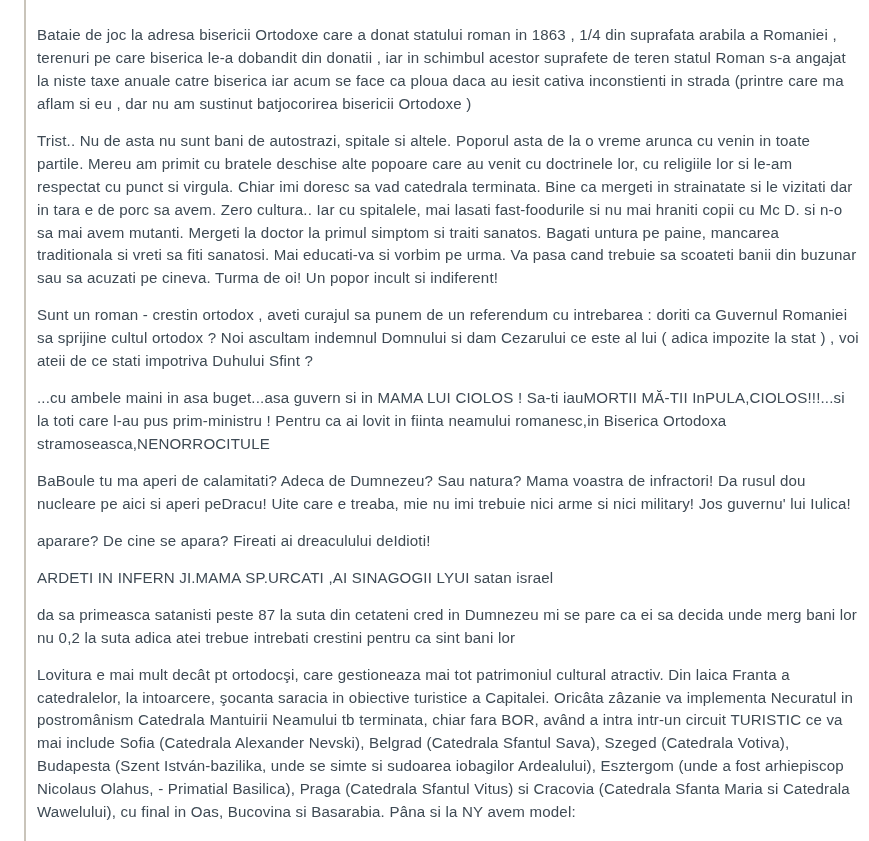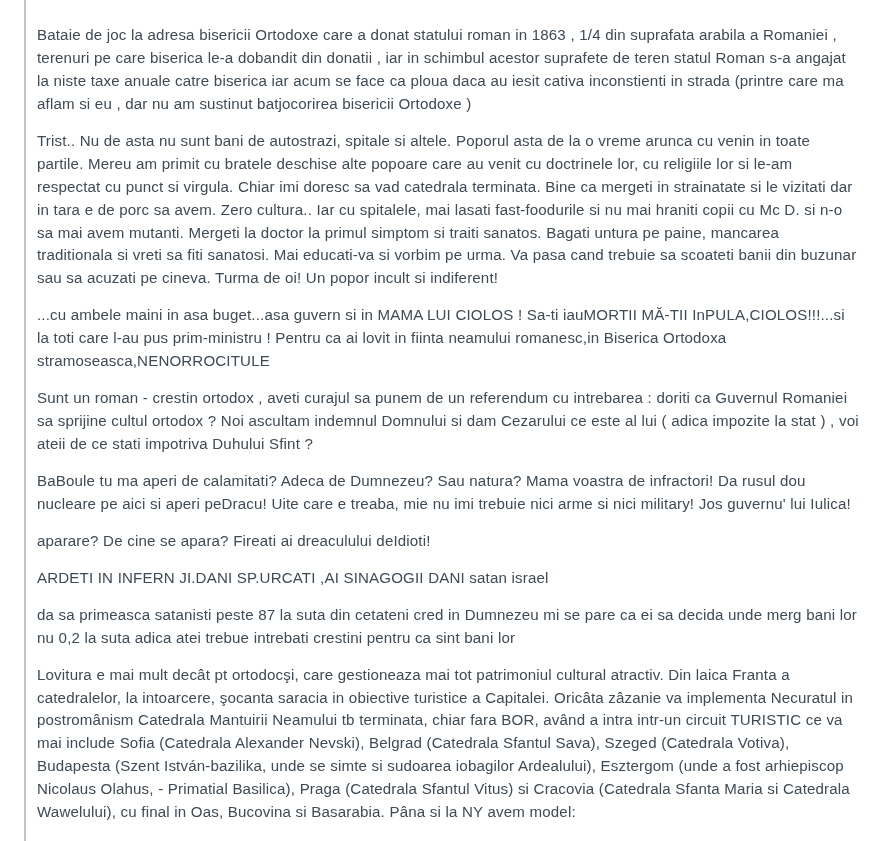--- a/index.html
+++ b/index.html
@@ -40,21 +40,21 @@
 
   
   .comment:first-child { padding-top: 24px; }
 </style>
 </head>
 <body>
 
 <div id="comment-thread">
   <p class="comment">Bataie de joc la adresa bisericii Ortodoxe care a donat statului roman in 1863 , 1/4 din suprafata arabila a Romaniei , terenuri pe care biserica le-a dobandit din donatii , iar in schimbul acestor suprafete de teren statul Roman s-a angajat la niste taxe anuale catre biserica iar acum se face ca ploua daca au iesit cativa inconstienti in strada (printre care ma aflam si eu , dar nu am sustinut batjocorirea bisericii Ortodoxe )</p>
   <p class="comment">Trist.. Nu de asta nu sunt bani de autostrazi, spitale si altele. Poporul asta de la o vreme arunca cu venin in toate partile. Mereu am primit cu bratele deschise alte popoare care au venit cu doctrinele lor, cu religiile lor si le-am respectat cu punct si virgula. Chiar imi doresc sa vad catedrala terminata. Bine ca mergeti in strainatate si le vizitati dar in tara e de porc sa avem. Zero cultura.. Iar cu spitalele, mai lasati fast-foodurile si nu mai hraniti copii cu Mc D. si n-o sa mai avem mutanti. Mergeti la doctor la primul simptom si traiti sanatos. Bagati untura pe paine, mancarea traditionala si vreti sa fiti sanatosi. Mai educati-va si vorbim pe urma. Va pasa cand trebuie sa scoateti banii din buzunar sau sa acuzati pe cineva. Turma de oi! Un popor incult si indiferent!</p>
+  <p class="comment">Sunt un roman - crestin ortodox , aveti curajul sa punem de un referendum cu intrebarea : doriti ca Guvernul Romaniei sa sprijine cultul ortodox ? Noi ascultam indemnul Domnului si dam Cezarului ce este al lui ( adica impozite la stat ) , voi ateii de ce stati impotriva Duhului Sfint ?</p>
   <p class="comment">...cu ambele maini in asa buget...asa guvern si in MAMA LUI CIOLOS ! Sa-ti iauMORTII MĂ-TII InPULA,CIOLOS!!!...si la toti care l-au pus prim-ministru ! Pentru ca ai lovit in fiinta neamului romanesc,in Biserica Ortodoxa stramoseasca,NENORROCITULE</p>
-  <p class="comment">Sunt un roman - crestin ortodox , aveti curajul sa punem de un referendum cu intrebarea : doriti ca Guvernul Romaniei sa sprijine cultul ortodox ? Noi ascultam indemnul Domnului si dam Cezarului ce este al lui ( adica impozite la stat ) , voi ateii de ce stati impotriva Duhului Sfint ?</p>
   <p class="comment">BaBoule tu ma aperi de calamitati? Adeca de Dumnezeu? Sau natura? Mama voastra de infractori! Da rusul dou nucleare pe aici si aperi peDracu! Uite care e treaba, mie nu imi trebuie nici arme si nici military! Jos guvernu' lui Iulica!</p>
   <p class="comment">aparare? De cine se apara? Fireati ai dreaculului deIdioti!</p>
-  <p class="comment">ARDETI IN INFERN JI.DANI SP.URCATI ,AI SINAGOGII DANI satan israel</p>
+  <p class="comment">ARDETI IN INFERN JI.MAMA SP.URCATI ,AI SINAGOGII LYUI satan israel</p>
   <p class="comment">da sa primeasca satanisti peste 87 la suta din cetateni cred in Dumnezeu mi se pare ca ei sa decida unde merg bani lor nu 0,2 la suta adica atei trebue intrebati crestini pentru ca sint bani lor</p>
   <p class="comment">Lovitura e mai mult decât pt ortodocşi, care gestioneaza mai tot patrimoniul cultural atractiv. Din laica Franta a catedralelor, la intoarcere, şocanta saracia in obiective turistice a Capitalei. Oricâta zâzanie va implementa Necuratul in postromânism Catedrala Mantuirii Neamului tb terminata, chiar fara BOR, având a intra intr-un circuit TURISTIC ce va mai include Sofia (Catedrala Alexander Nevski), Belgrad (Catedrala Sfantul Sava), Szeged (Catedrala Votiva), Budapesta (Szent István-bazilika, unde se simte si sudoarea iobagilor Ardealului), Esztergom (unde a fost arhiepiscop Nicolaus Olahus, - Primatial Basilica), Praga (Catedrala Sfantul Vitus) si Cracovia (Catedrala Sfanta Maria si Catedrala Wawelului), cu final in Oas, Bucovina si Basarabia. Pâna si la NY avem model:</p>
 
 </div>
 
 </body></html>

